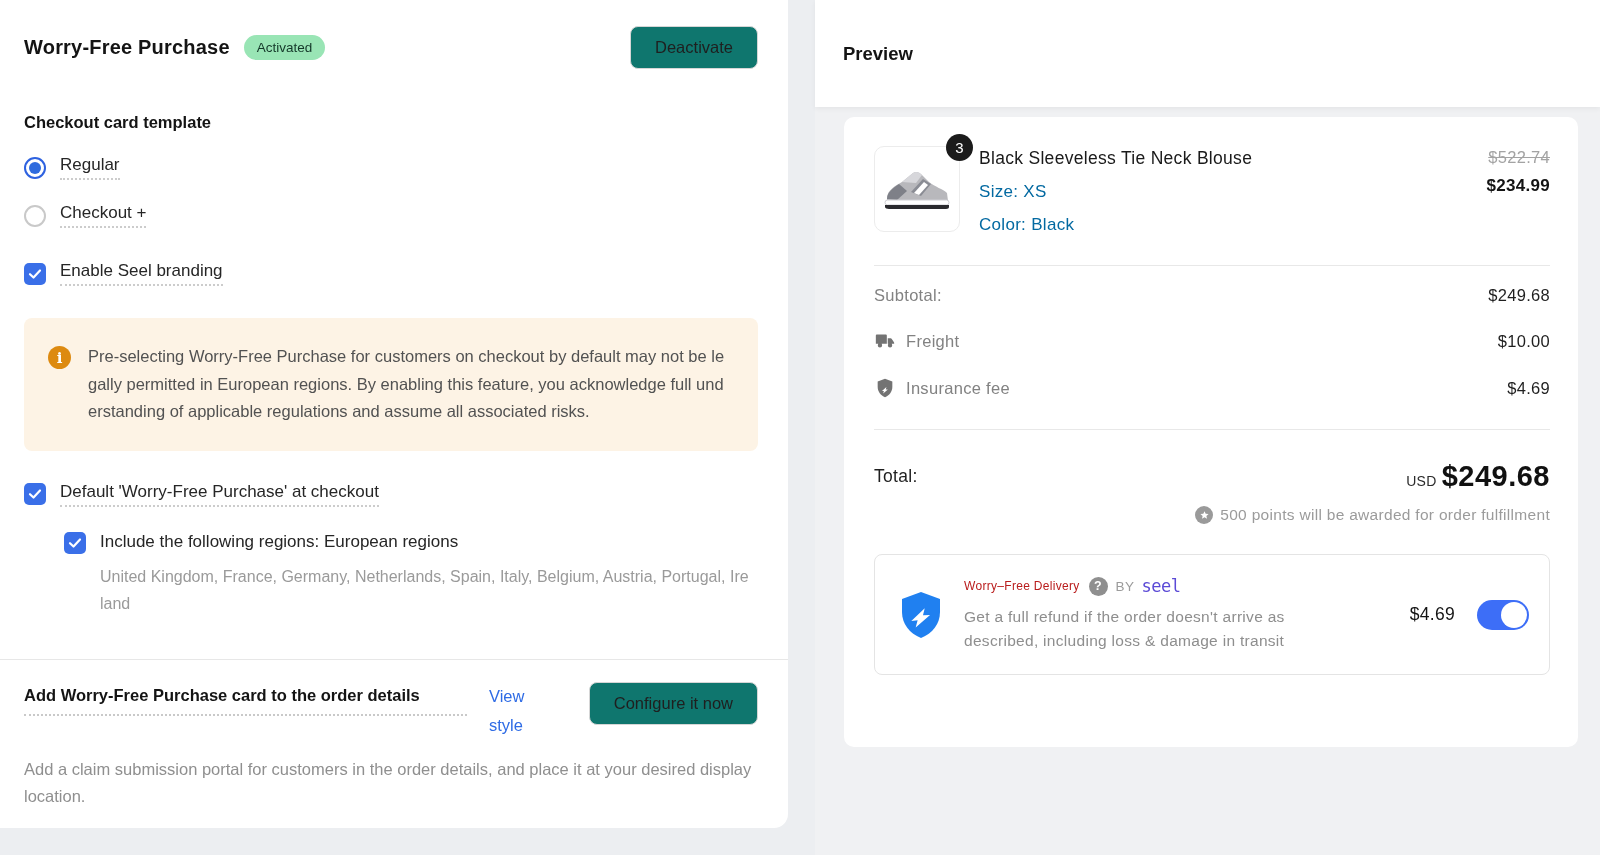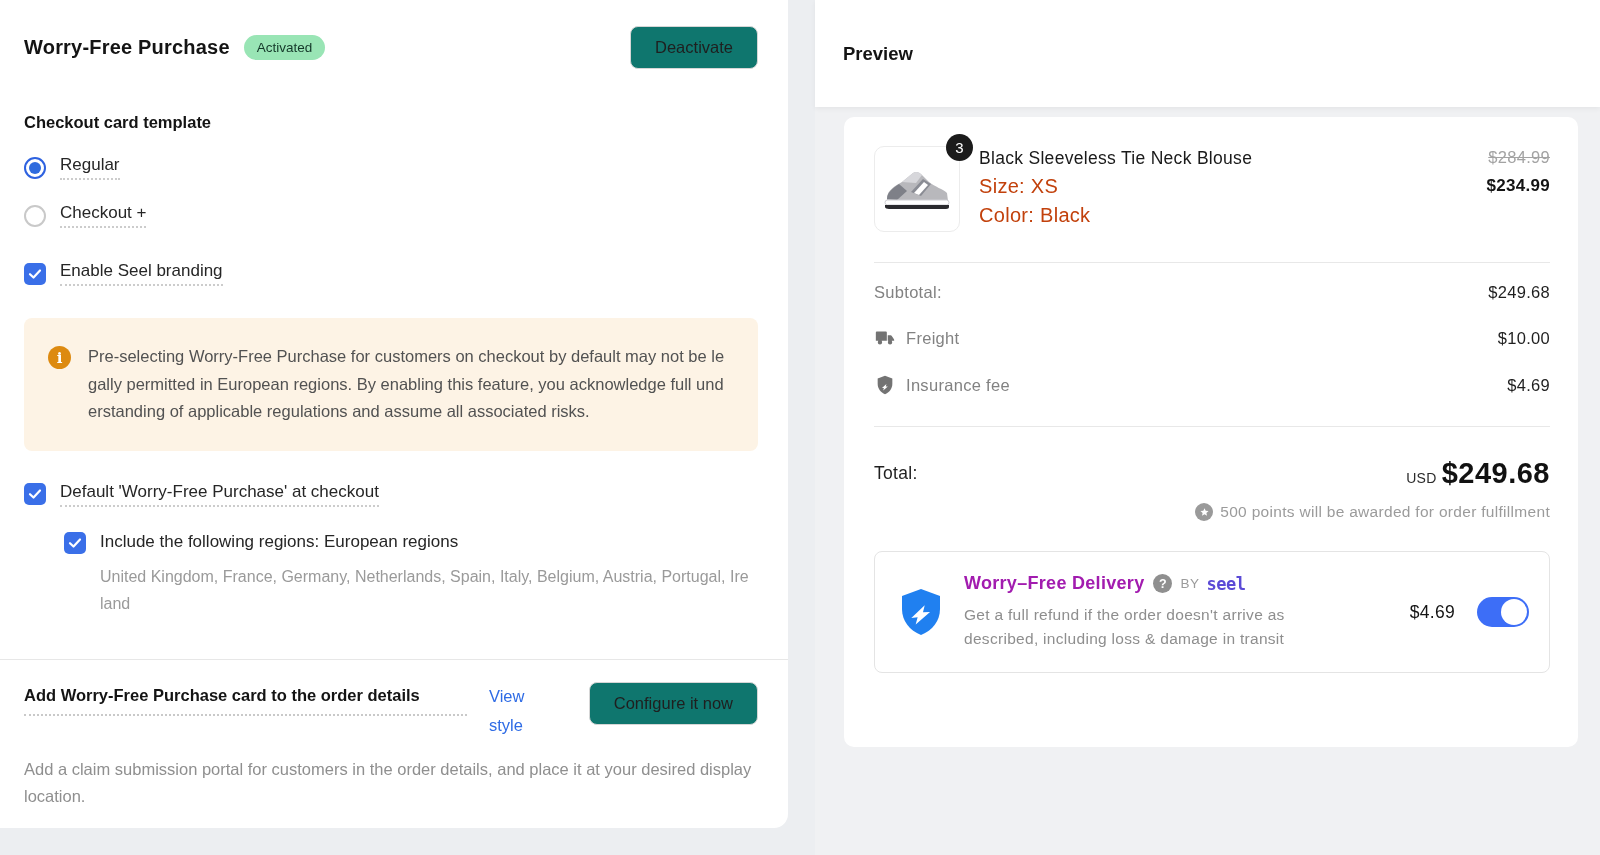--- a/index.html
+++ b/index.html
@@ -62,21 +62,21 @@
     background:#fff; border-radius:10px; padding:29px 28px 0 30px; letter-spacing:.3px; }
 
   .product-row { display:flex; }
   .product-img { position:relative; width:86px; height:86px; border:1px solid #ececec;
     border-radius:10px; background:#fff; display:flex; align-items:center; justify-content:center; }
   .qty-badge { position:absolute; top:-13px; right:-14px; width:27px; height:27px;
     border-radius:50%; background:#1b1b1b; color:#fff; font-size:15px;
     display:flex; align-items:center; justify-content:center; }
   .product-info { margin-left:19px; padding-top:2px; }
   .product-name { font-size:17.5px; color:#1a1a1a; }
-  .product-attr { font-size:20px; color:#c2410c; margin-top:6px; }
+  .product-attr { font-size:17px; color:#0369a1; margin-top:13px; }
   .product-prices { margin-left:auto; text-align:right; padding-top:2px; }
   .price-old { font-size:16.5px; color:#a3a3a3; text-decoration:line-through; }
   .price-new { font-size:17px; color:#141414; font-weight:bold; margin-top:9px; }
 
   .card-divider { height:1px; background:#e8e8e8; margin:30px 0 0 0; }
 
   .fee-row { display:flex; align-items:center; margin-top:25px; }
   .fee-row:first-of-type { margin-top:0; }
   .fee-label { font-size:16.5px; color:#828282; }
   .fee-icon { width:22px; height:22px; margin-right:10px; flex:0 0 auto; display:flex; }
@@ -92,26 +92,26 @@
   .points-row { display:flex; justify-content:flex-end; align-items:center; margin-top:13px; }
   .points-text { font-size:15.5px; color:#9b9b9b; margin-left:7px; }
   .circle-icon { width:18px; height:18px; border-radius:50%; background:#9a9a9a; color:#fff;
     display:flex; align-items:center; justify-content:center; flex:0 0 auto; }
 
   .delivery-card { margin-top:30px; border:1px solid #e4e4e4; border-radius:8px;
     padding:21px 20px 21px 24px; display:flex; align-items:center; }
   .shield-icon { width:44px; height:48px; flex:0 0 auto; }
   .delivery-info { margin-left:21px; }
   .delivery-title-row { display:flex; align-items:center; }
-  .delivery-title { font-size:18px; font-weight:bold; color:#a21caf; }
+  .delivery-title { font-size:12px; font-weight:normal; color:#b91c1c; }
   .q-icon { width:19px; height:19px; border-radius:50%; background:#8f8f8f; color:#fff;
     font-size:12.5px; font-weight:bold; display:flex; align-items:center; justify-content:center;
     margin-left:9px; }
   .by-text { font-size:13.5px; color:#9b9b9b; margin-left:8px; letter-spacing:.5px; }
-  .brand-text { font-size:17px; font-weight:bold; color:#5b4ad6; margin-left:7px;
+  .brand-text { font-size:17px; font-weight:normal; color:#5b4ad6; margin-left:7px;
     font-family:"DejaVu Sans Mono", monospace; letter-spacing:-.5px; }
   .delivery-desc { font-size:15.5px; color:#8e8e8e; line-height:24px; margin-top:9px; max-width:350px; }
   .delivery-price { margin-left:auto; font-size:17.5px; color:#141414; }
   .toggle { width:52px; height:30px; border-radius:15px; background:#3d6ef7; margin-left:22px;
     position:relative; flex:0 0 auto; cursor:pointer; }
   .toggle .knob { position:absolute; right:2px; top:2px; width:26px; height:26px;
     border-radius:50%; background:#fff; }
 </style>
 </head>
 <body>
@@ -203,21 +203,21 @@
           <path d="M2 39 L66 39 L66 41 C66 42 65 43 63 43 L6 43 C4 43 2 42 2 41 Z" fill="#2a2a2e"></path>
         </svg>
         <span class="qty-badge">3</span>
       </div>
       <div class="product-info">
         <div class="product-name">Black Sleeveless Tie Neck Blouse</div>
         <div class="product-attr">Size: XS</div>
         <div class="product-attr">Color: Black</div>
       </div>
       <div class="product-prices">
-        <div class="price-old">$284.99</div>
+        <div class="price-old">$522.74</div>
         <div class="price-new">$234.99</div>
       </div>
     </div>
 
     <div class="card-divider"></div>
 
     <div class="fees-block">
       <div class="fee-row">
         <span class="fee-label">Subtotal:</span>
         <span class="fee-value">$249.68</span>

